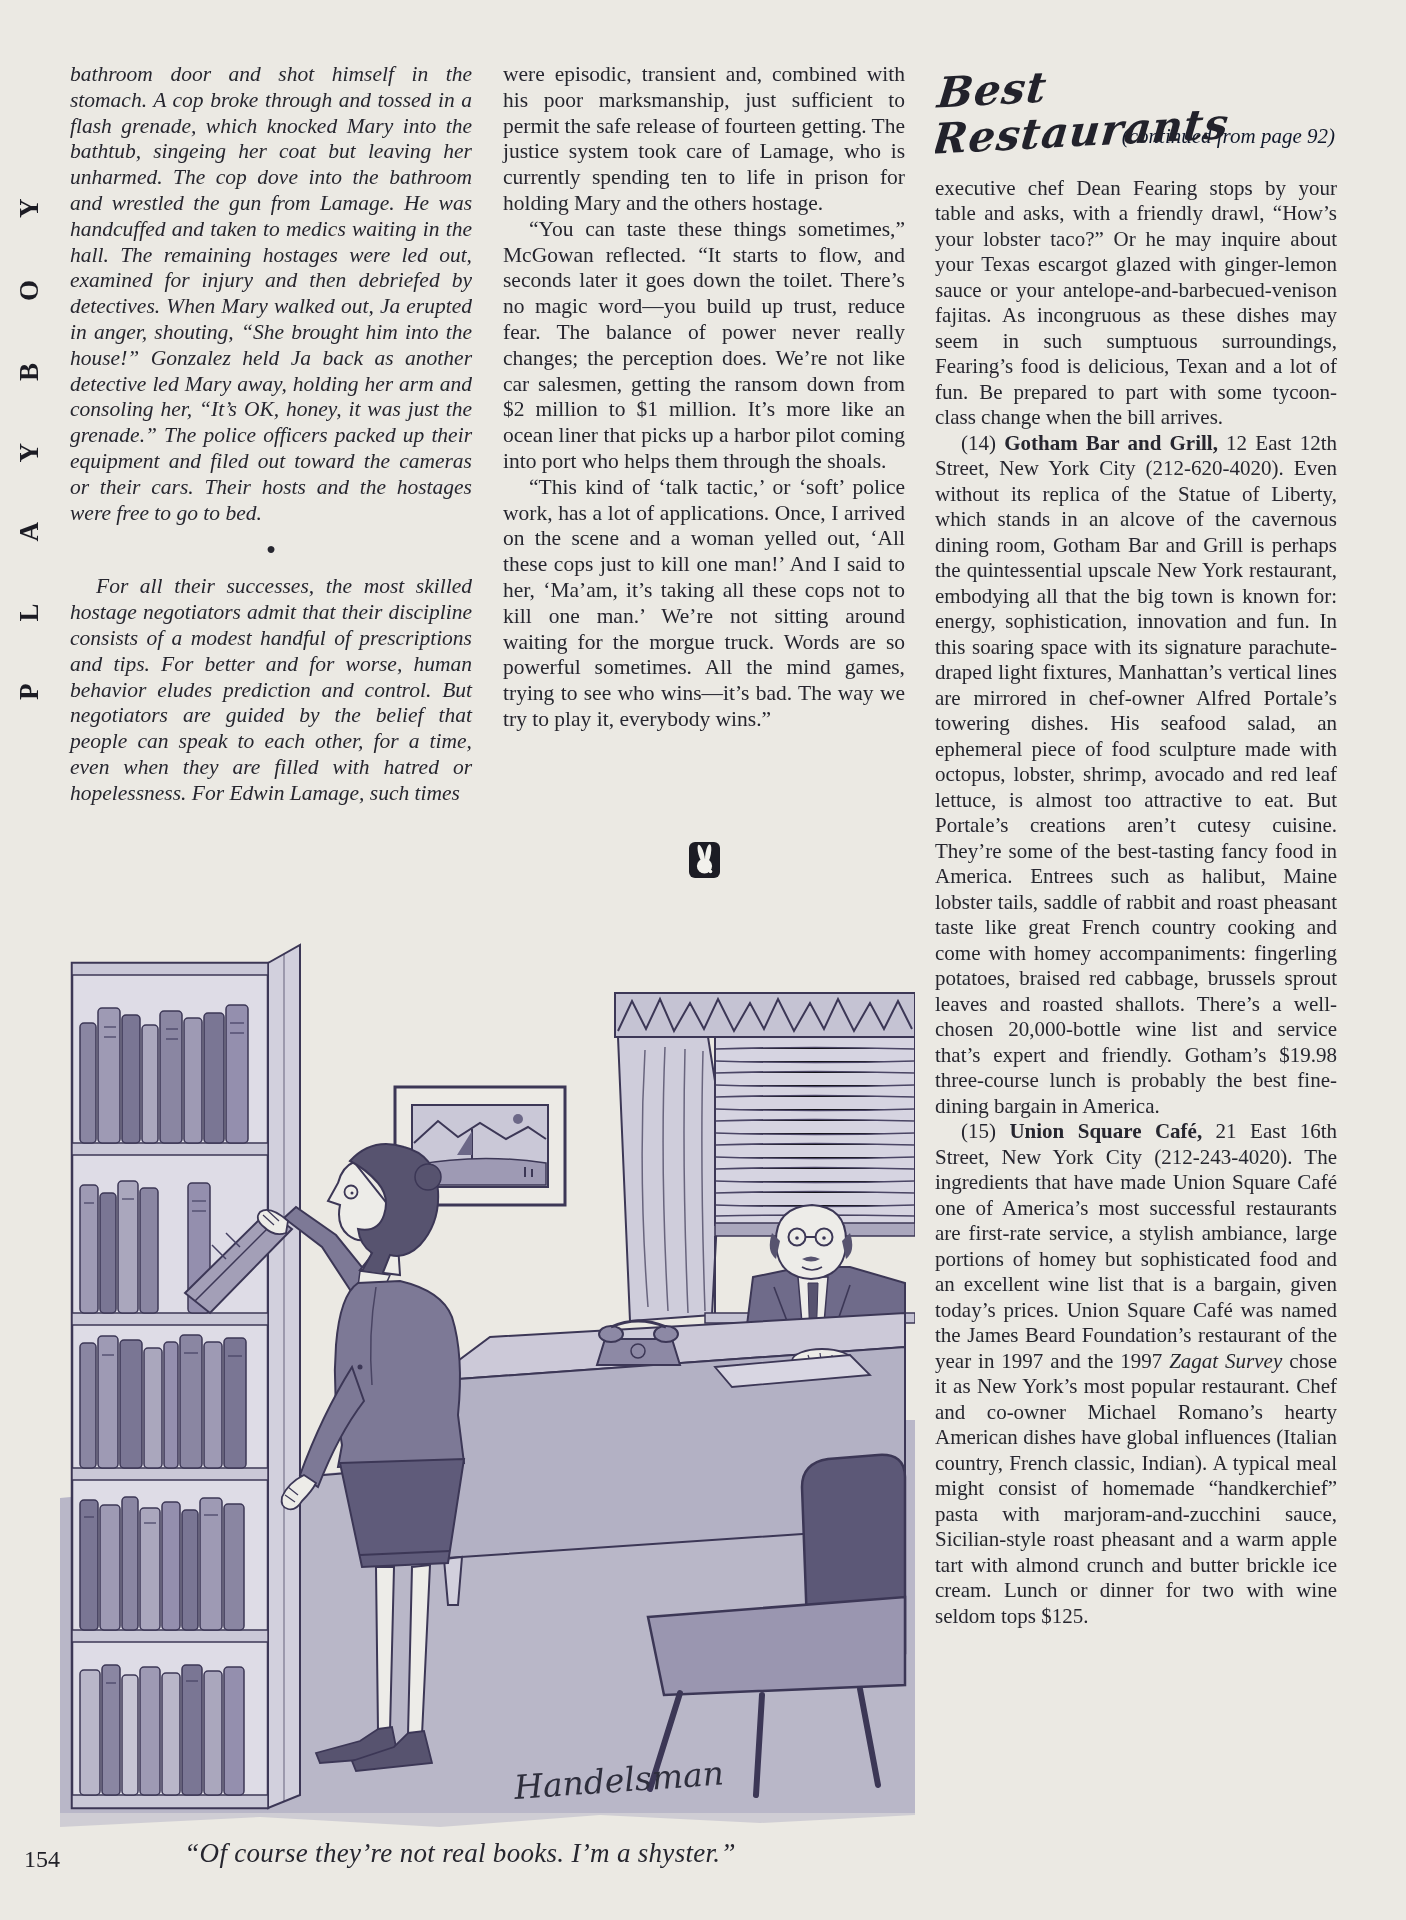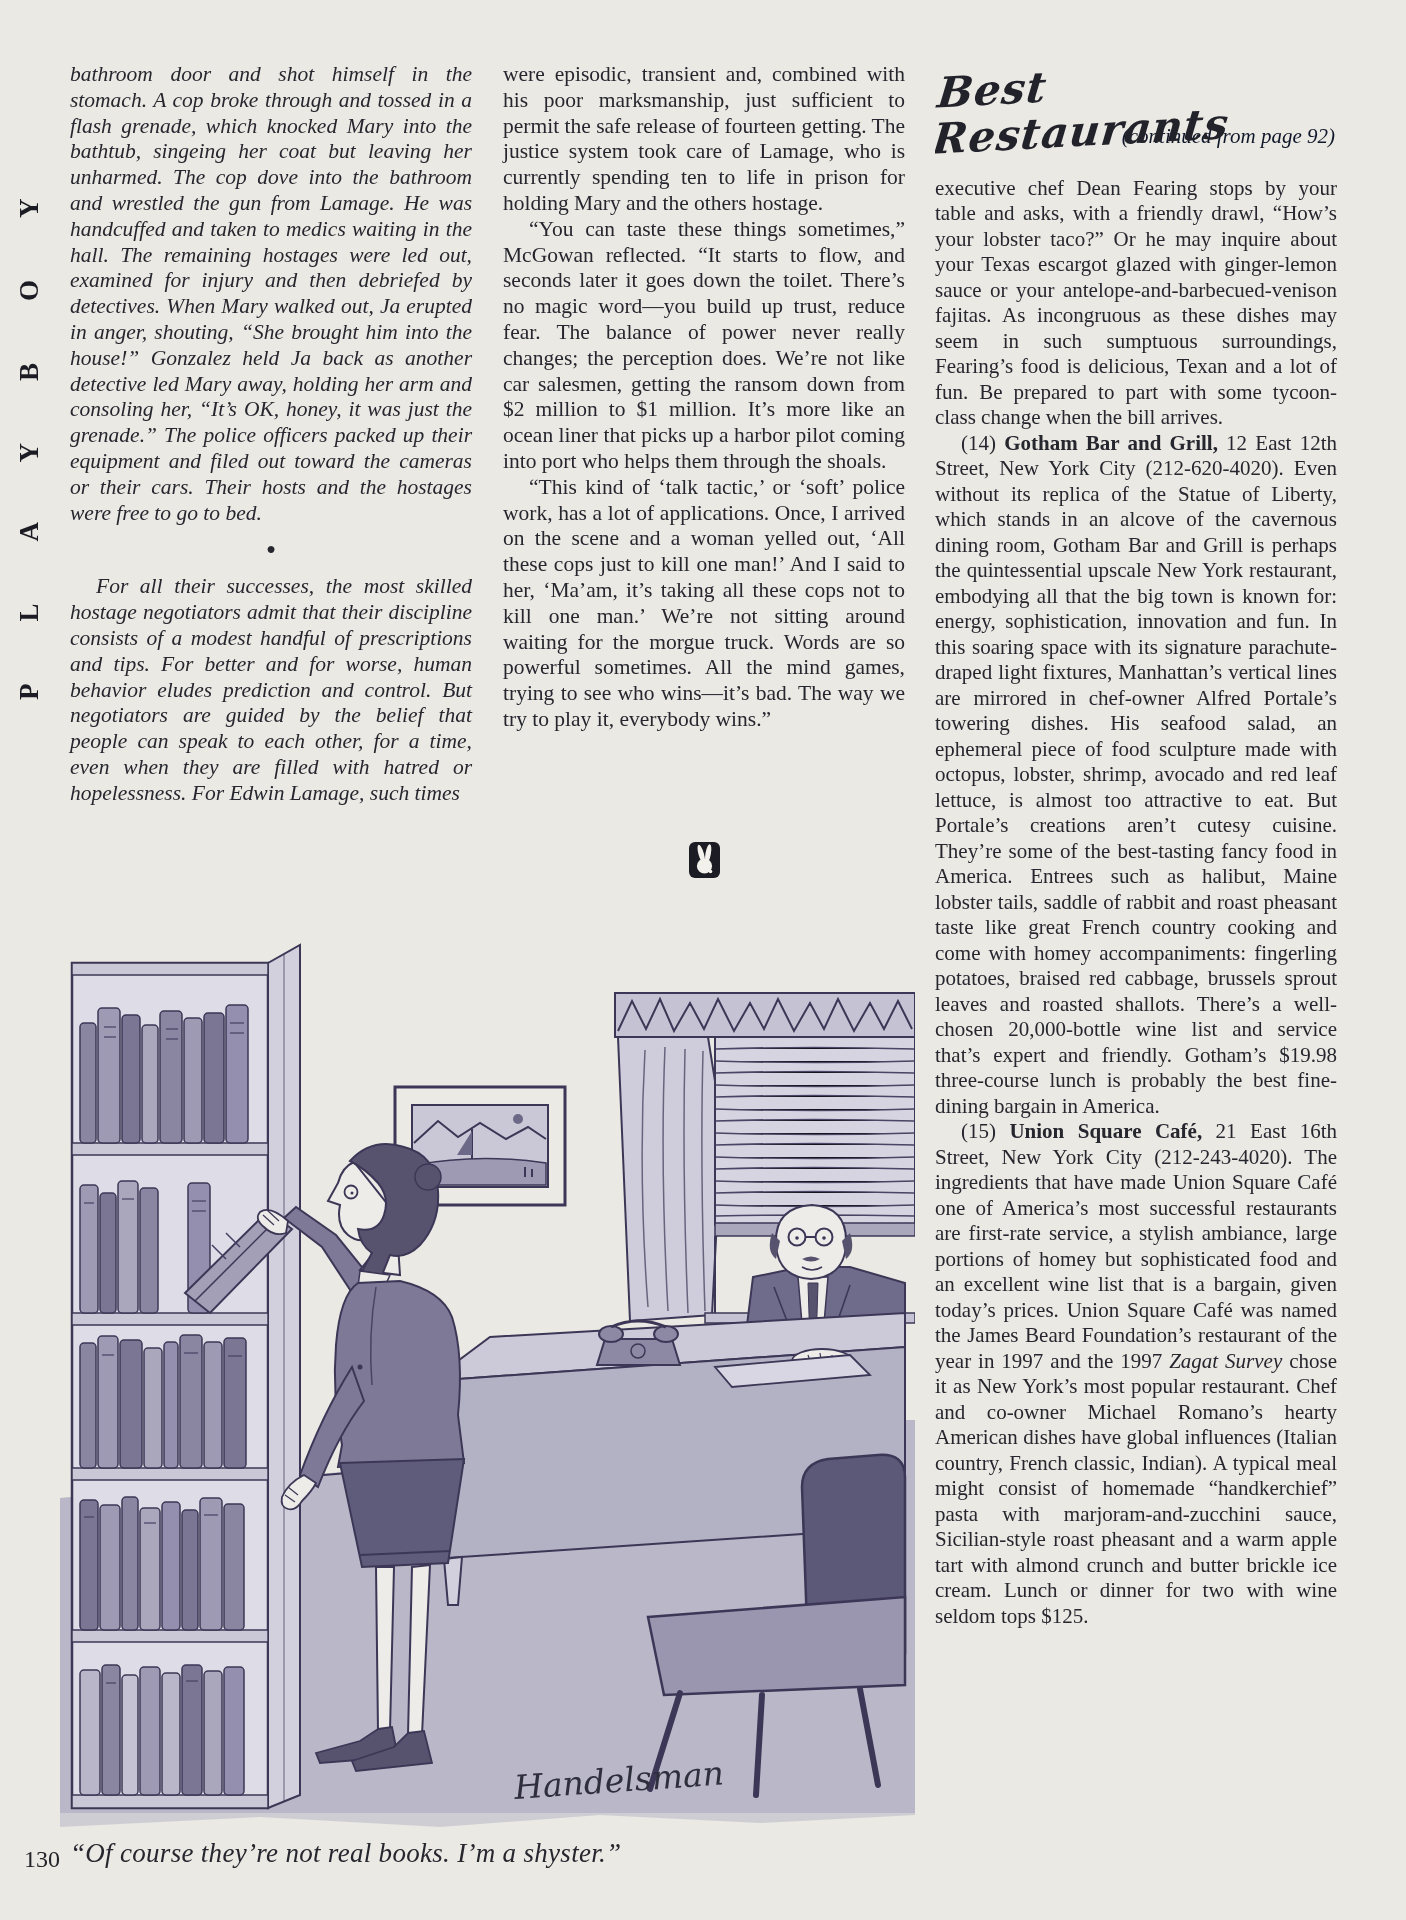--- a/index.html
+++ b/index.html
@@ -45,21 +45,21 @@
   .ital{font-style:italic;}
   
   .bunny-mark{
     position:absolute;left:689px;top:842px;width:31px;height:36px;
     background:#1c1c24;border-radius:6px;
   }
   
   .cartoon{position:absolute;left:60px;top:915px;width:855px;height:920px;}
   .caption{
     position:absolute;left:70px;top:1838px;width:780px;
-    text-align:left;font-style:italic;font-size:27px;color:#26262f;
+    text-align:center;font-style:italic;font-size:27px;color:#26262f;
     letter-spacing:.3px;
   }
   .pagenum{position:absolute;left:24px;top:1846px;font-size:24px;color:#222229;}
   svg text.sig{
     font-family:"DejaVu Serif", serif;font-style:italic;font-size:33px;
     fill:#2e2e3c;
   }
 </style>
 </head>
 <body>
@@ -317,13 +317,13 @@
     <line x1="620" y1="778" x2="590" y2="874" stroke="#3c3756" stroke-width="6" stroke-linecap="round"></line>
     <line x1="702" y1="780" x2="696" y2="880" stroke="#3c3756" stroke-width="6" stroke-linecap="round"></line>
     <line x1="800" y1="774" x2="818" y2="870" stroke="#3c3756" stroke-width="6" stroke-linecap="round"></line>
   </g>
 
   <text class="sig" x="455" y="884" transform="rotate(-4 455 884)">Handelsman</text>
 </svg>
 </div>
 
 <div class="caption">“Of course they’re not real books. I’m a shyster.”</div>
-<div class="pagenum">130</div>
+<div class="pagenum">154</div>
 
 </body></html>

